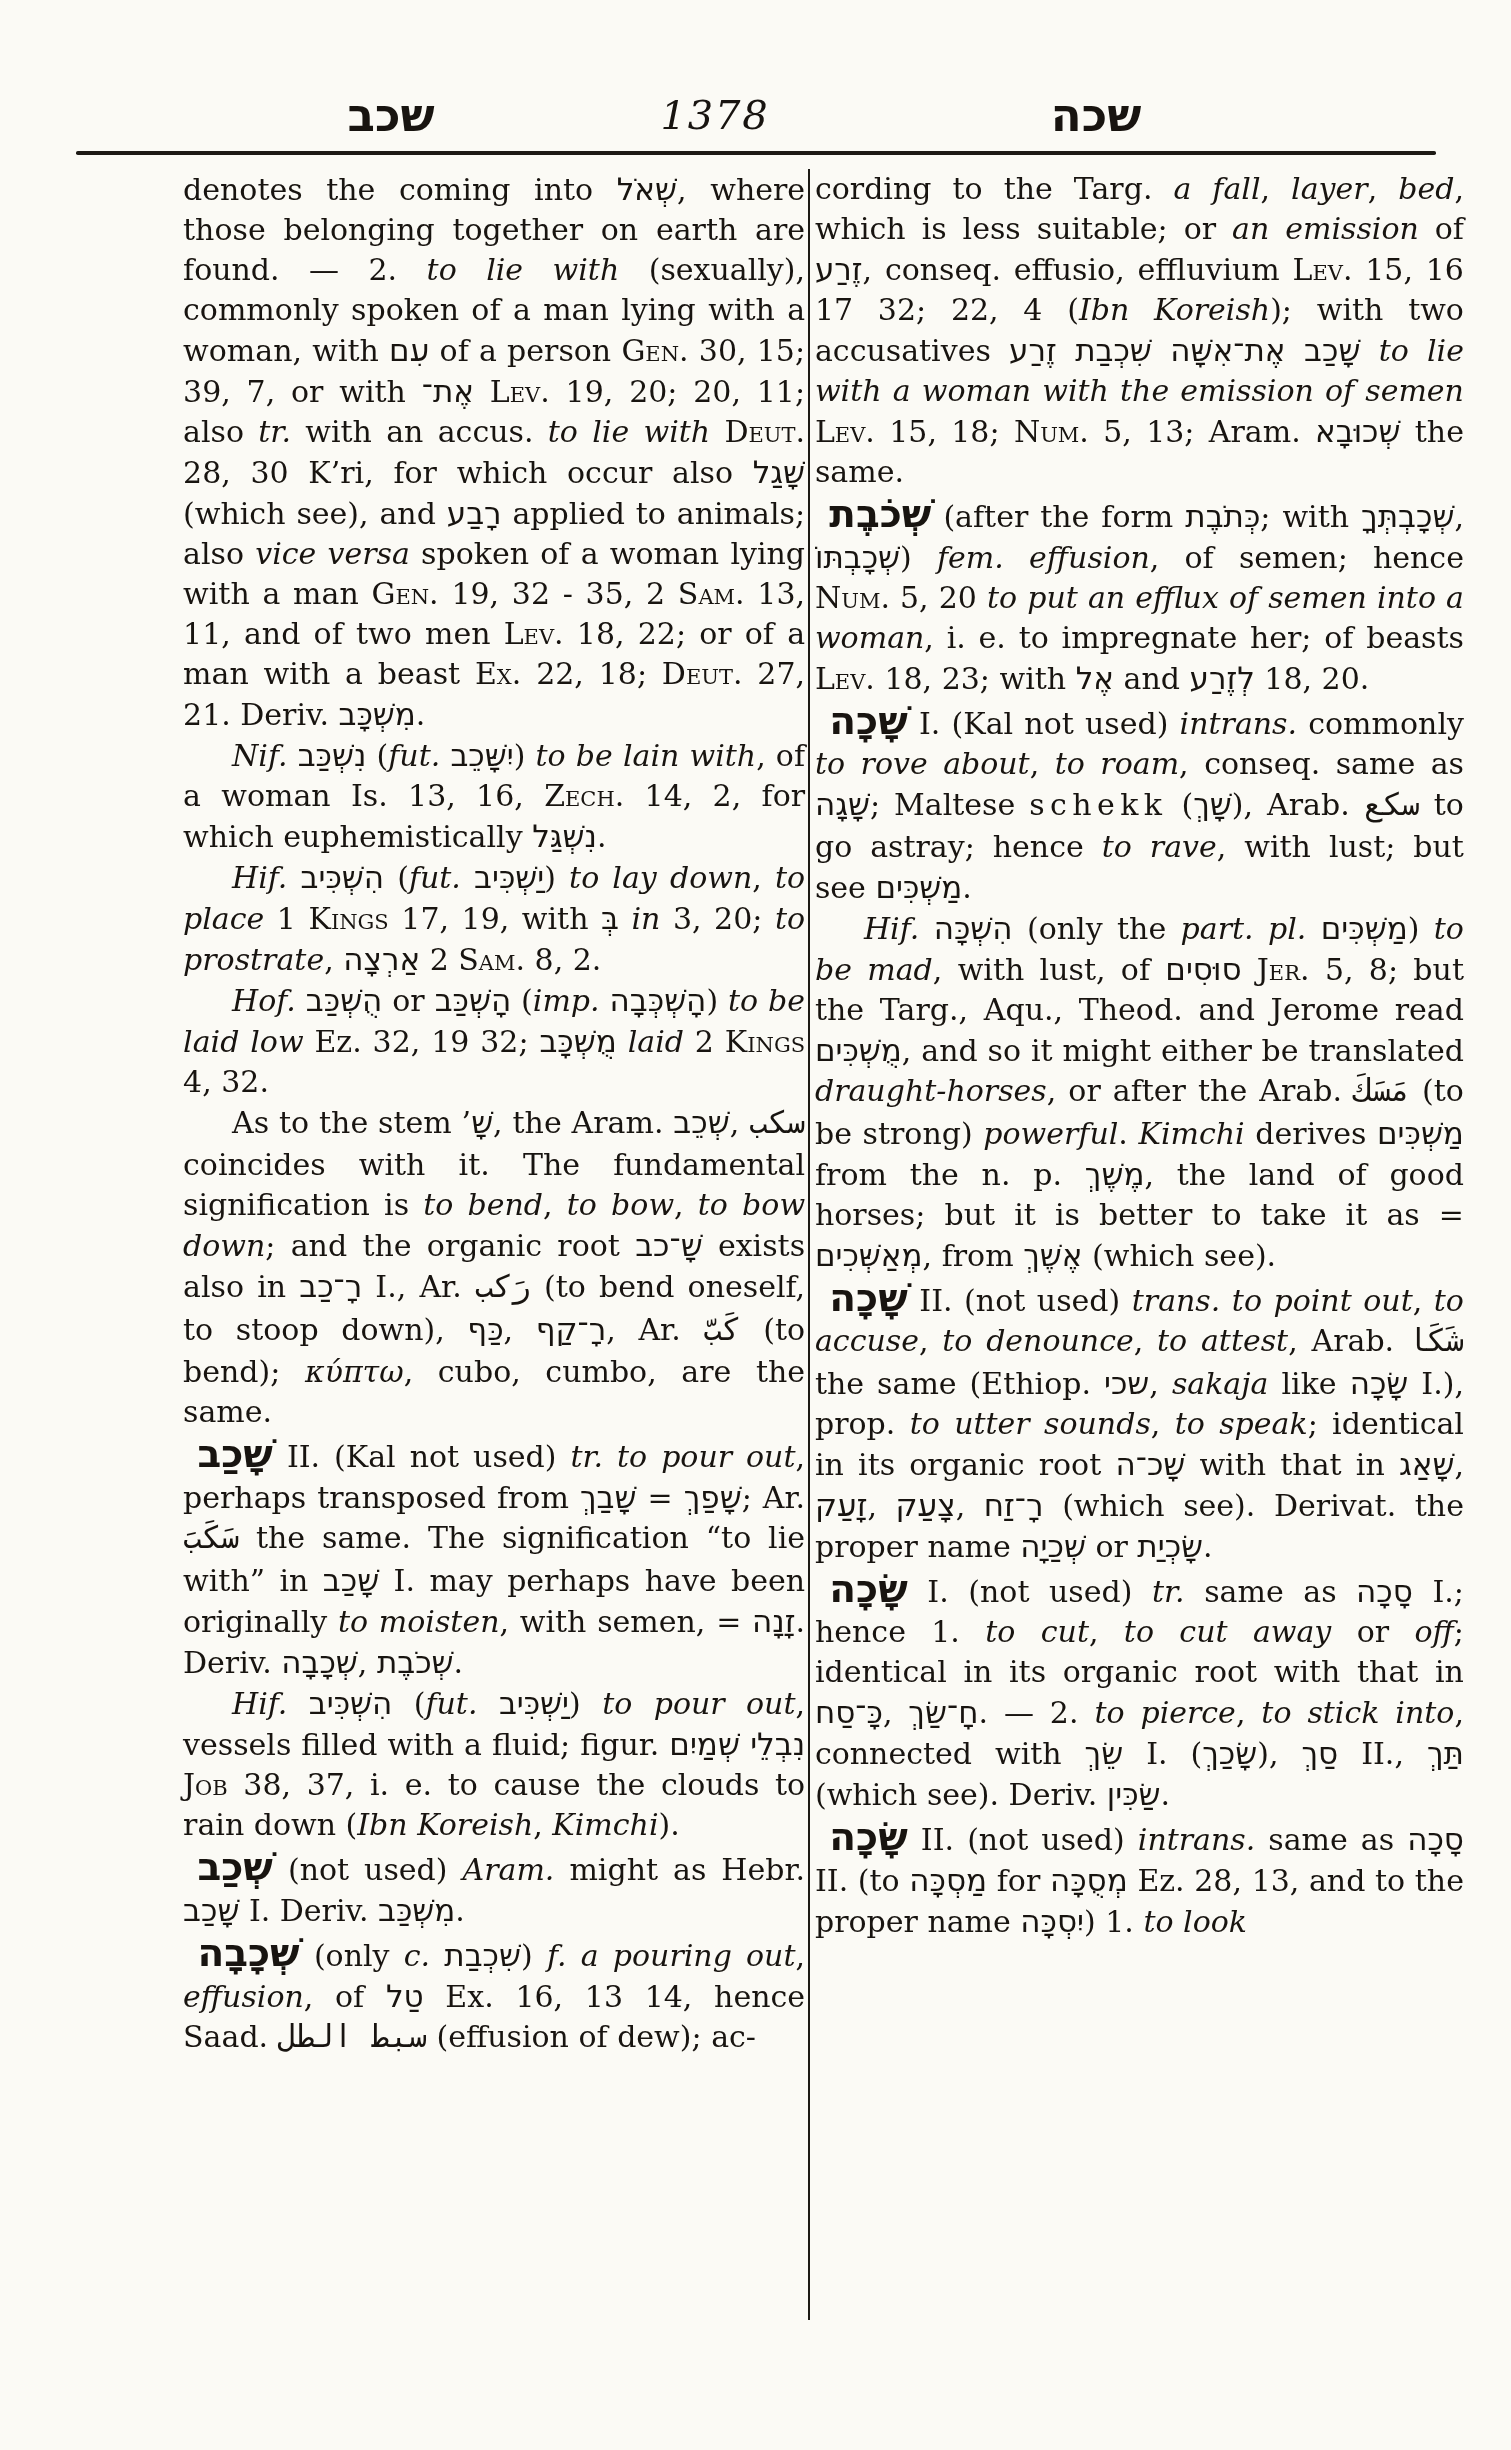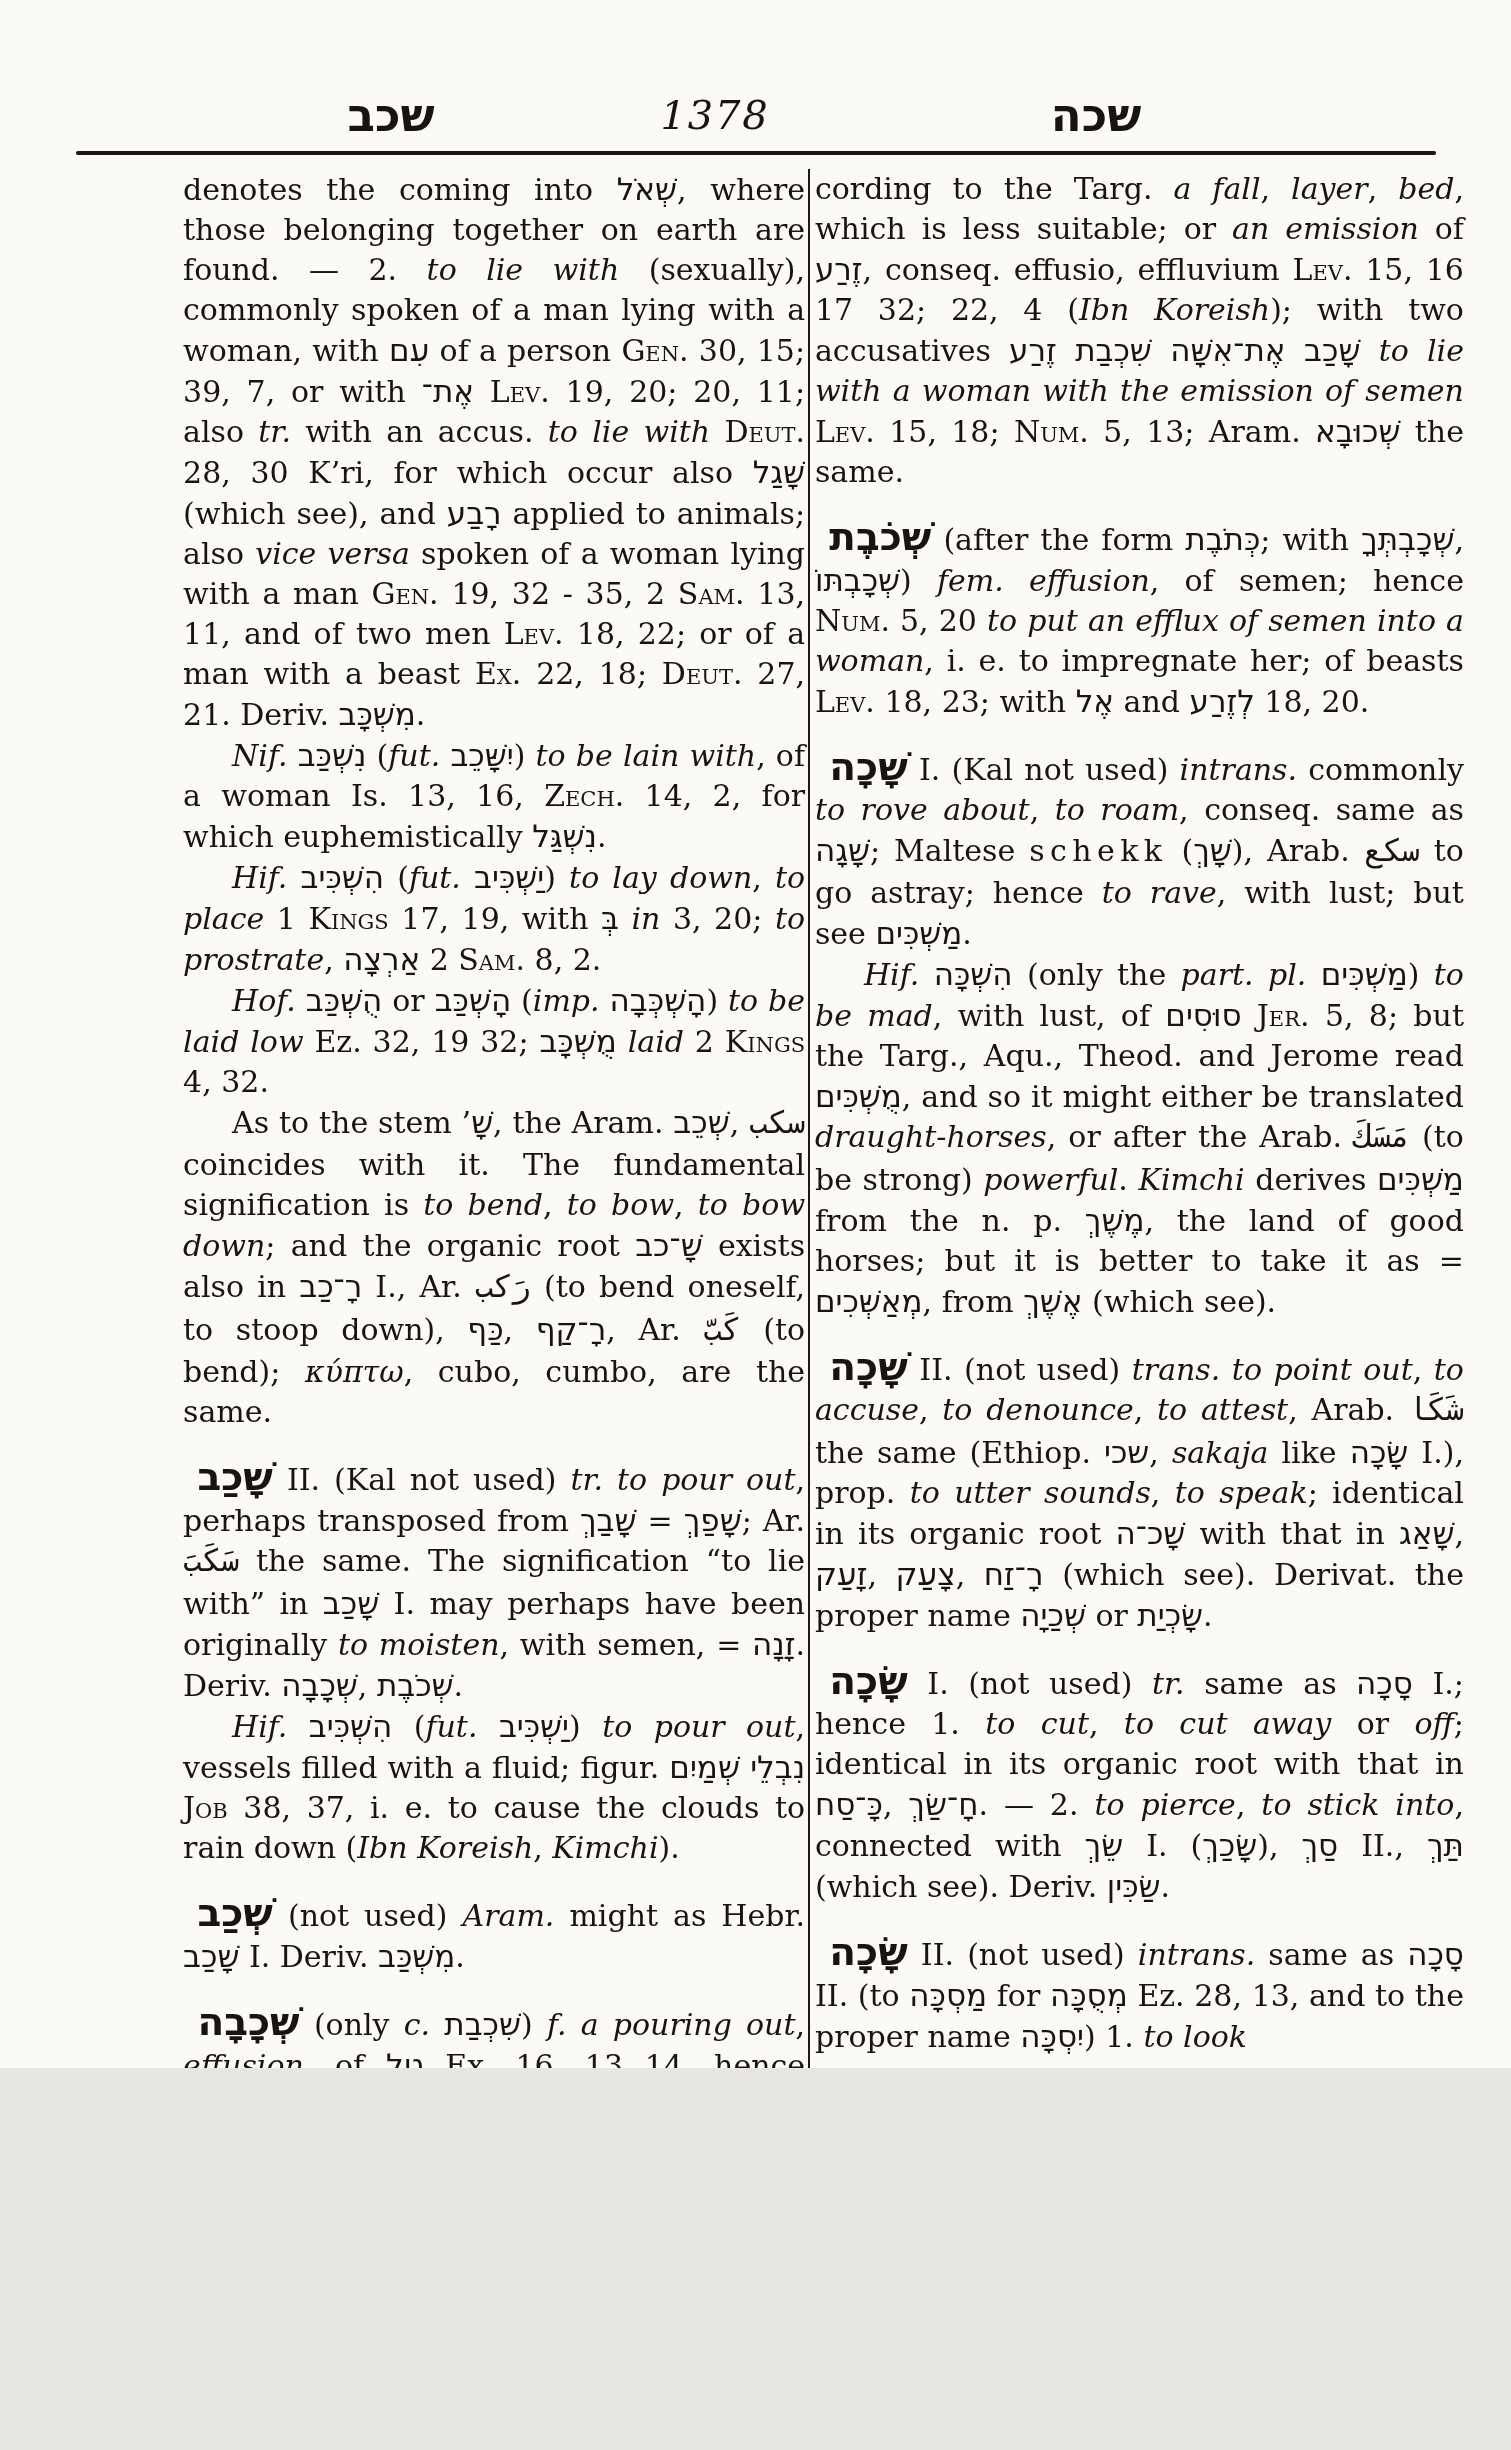--- a/index.html
+++ b/index.html
@@ -1,18 +1,18 @@
 <!DOCTYPE html>
 <html style="font-size:14.4px"><head>
 <meta charset="utf-8">
 <style>
   html,body{margin:0;padding:0;background:#e8e6e0;}
   .page{
     position:relative;
-    width:1512px;height:2068px;
+    width:1512px;height:2450px;
     margin:0 auto;
     background:#fbfaf5;
     color:#181410;
     font-family:"DejaVu Serif", serif;
     overflow:hidden;
   }
   
   .hdr{position:relative;height:151px;}
   .hdr-item{position:absolute;bottom:12.6px;transform:translateX(-50%);white-space:nowrap;}
   .hdr-he{font-family:"DejaVu Sans", sans-serif;font-weight:bold;font-size:45px;line-height:1;}
@@ -29,21 +29,21 @@
     display:flex;align-items:flex-start;
     padding:14.4px 0 0 135px;
     justify-content:center;
   }
   .col{font-size:30px;line-height:40px;text-align:justify;}
   .col-left{width:622px;}
   .col-right{width:649px;}
   .rule-v{width:2.7px;min-height:2151px;background:#1d1a15;margin:0 4.5px 0 2.7px;flex:none;}
   .col p.para{margin:0;}
   .col p.ind{text-indent:49px;}
-  .col p.hwp{text-indent:14.4px;margin-top:25px;}
+  .col p.hwp{text-indent:14.4px;margin-top:2px;}
   
   .s-n{}
   .s-i{font-style:italic;}
   .s-gr{font-style:italic;}
   .s-sc{font-variant:small-caps;}
   .s-sp{letter-spacing:0.18em;}
   .s-he{
     font-family:"DejaVu Sans", sans-serif;
     font-size:31px;
     direction:rtl;unicode-bidi:isolate;

